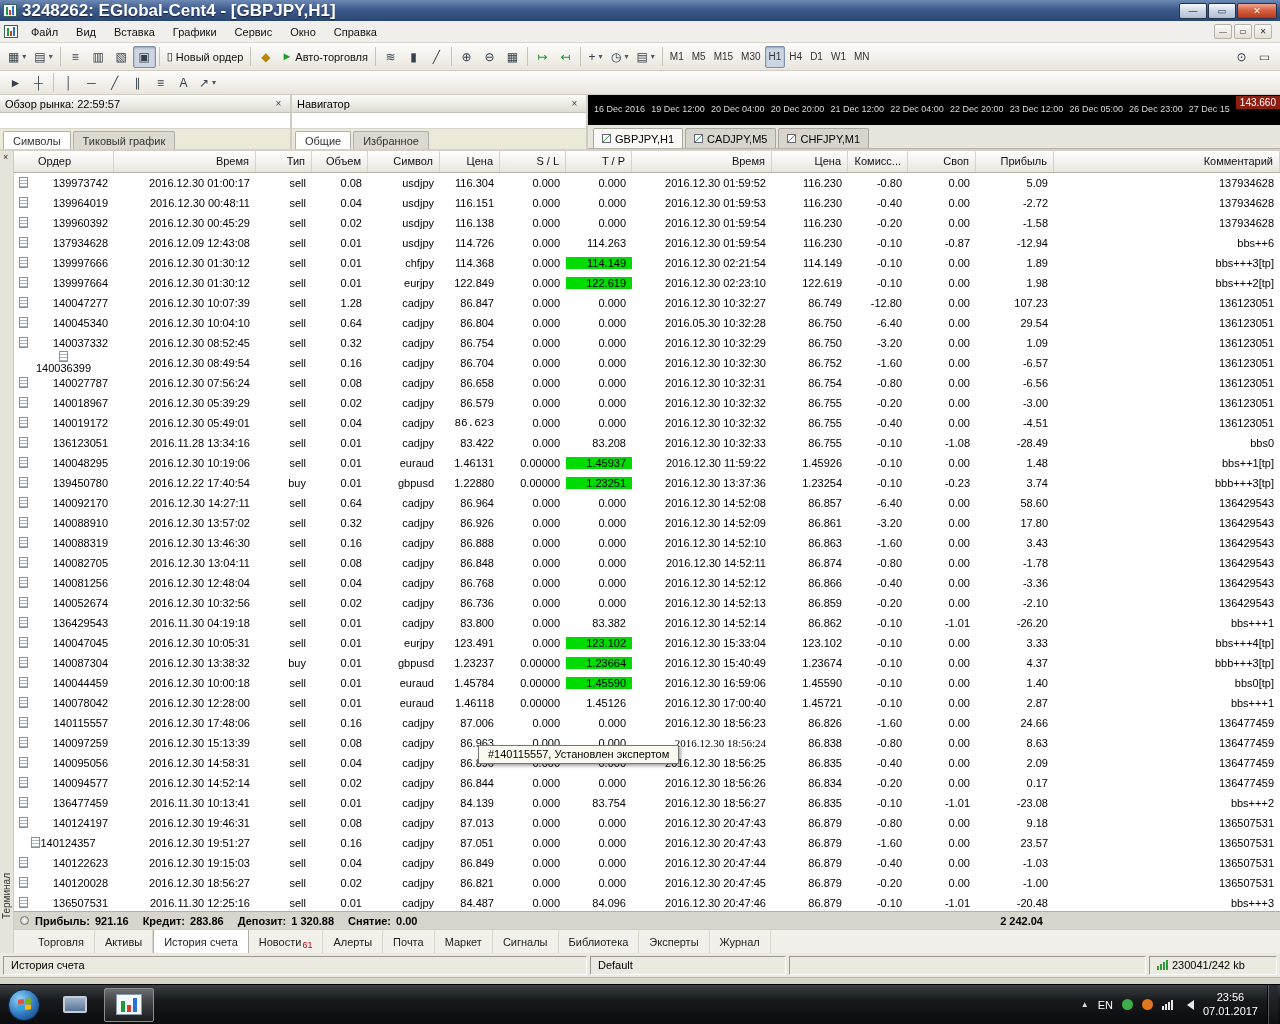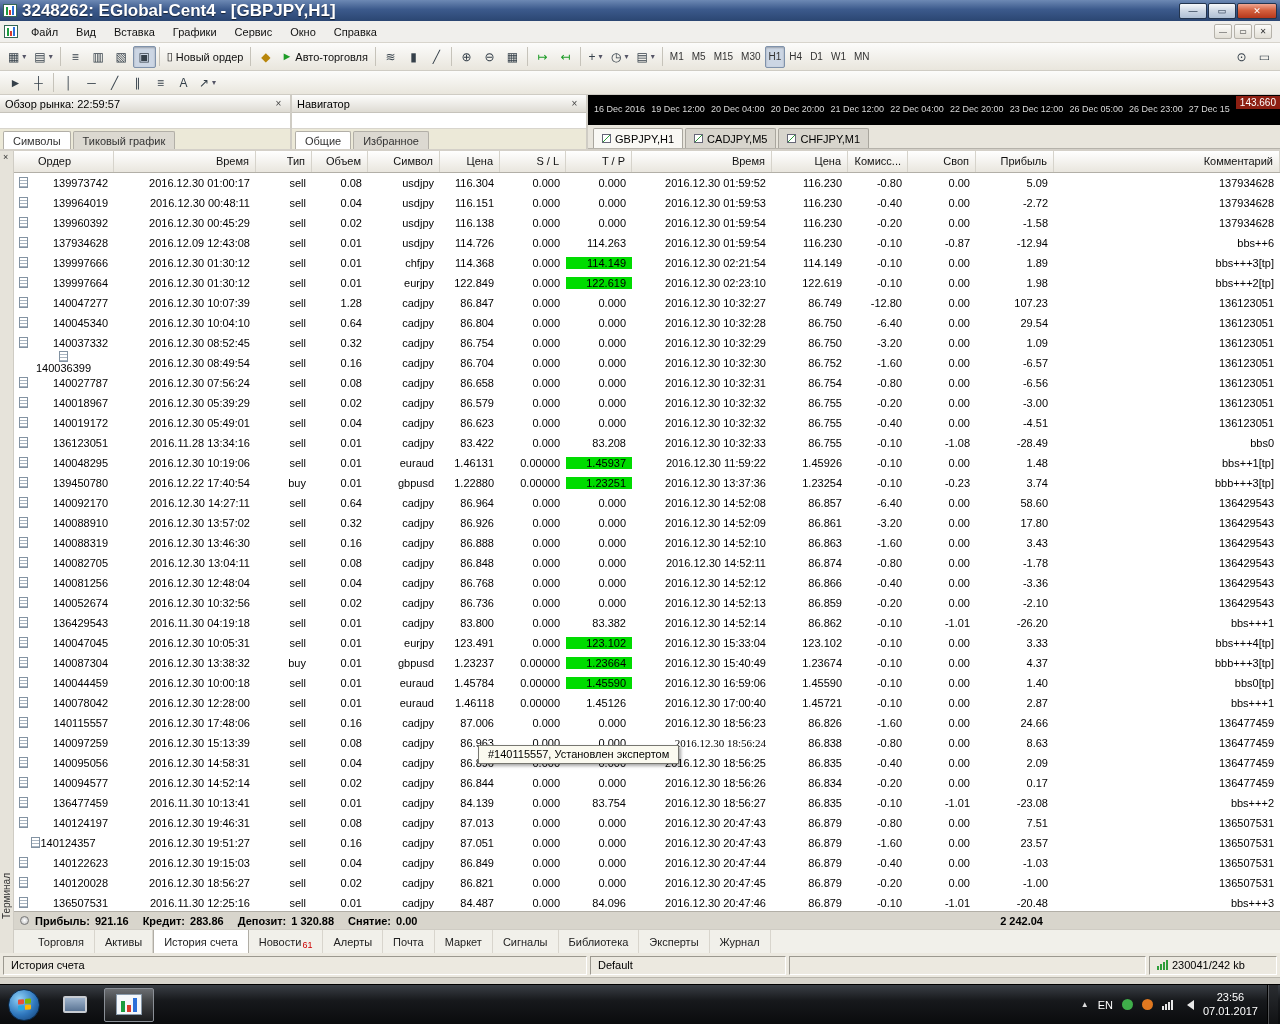--- a/index.html
+++ b/index.html
@@ -514,21 +514,21 @@
               <span class="doc-icon"></span>
               <span>140045340</span>
             </div>
             <div class="td td-open_time" style="width: 142px;">2016.12.30 10:04:10</div>
             <div class="td td-type" style="width: 56px;">sell</div>
             <div class="td td-volume" style="width: 56px;">0.64</div>
             <div class="td td-symbol" style="width: 72px;">cadjpy</div>
             <div class="td td-open_price" style="width: 60px;">86.804</div>
             <div class="td td-sl" style="width: 66px;">0.000</div>
             <div class="td td-tp" style="width: 66px;">0.000</div>
-            <div class="td td-close_time" style="width: 140px;">2016.12.30 10:32:28</div>
+            <div class="td td-close_time" style="width: 140px;">2016.05.30 10:32:28</div>
             <div class="td td-close_price" style="width: 76px;">86.750</div>
             <div class="td td-commission" style="width: 60px;">-6.40</div>
             <div class="td td-swap" style="width: 68px;">0.00</div>
             <div class="td td-profit" style="width: 78px;">29.54</div>
             <div class="td td-comment" style="flex: 1 1 0%;">136123051</div>
           </div>
           <div class="trow">
             <div class="td td-order" style="width: 100px;">
               <span class="doc-icon"></span>
               <span>140037332</span>
@@ -606,21 +606,21 @@
           </div>
           <div class="trow">
             <div class="td td-order" style="width: 100px;">
               <span class="doc-icon"></span>
               <span>140019172</span>
             </div>
             <div class="td td-open_time" style="width: 142px;">2016.12.30 05:49:01</div>
             <div class="td td-type" style="width: 56px;">sell</div>
             <div class="td td-volume" style="width: 56px;">0.04</div>
             <div class="td td-symbol" style="width: 72px;">cadjpy</div>
-            <div class="td td-open_price" style="width: 60px;">86.623</div>
+            <div class="td td-open_price" style="width: 60px; font-family: Liberation Mono, monospace;">86.623</div>
             <div class="td td-sl" style="width: 66px;">0.000</div>
             <div class="td td-tp" style="width: 66px;">0.000</div>
             <div class="td td-close_time" style="width: 140px;">2016.12.30 10:32:32</div>
             <div class="td td-close_price" style="width: 76px;">86.755</div>
             <div class="td td-commission" style="width: 60px;">-0.40</div>
             <div class="td td-swap" style="width: 68px;">0.00</div>
             <div class="td td-profit" style="width: 78px;">-4.51</div>
             <div class="td td-comment" style="flex: 1 1 0%;">136123051</div>
           </div>
           <div class="trow">
@@ -993,21 +993,21 @@
             <div class="td td-type" style="width: 56px;">sell</div>
             <div class="td td-volume" style="width: 56px;">0.08</div>
             <div class="td td-symbol" style="width: 72px;">cadjpy</div>
             <div class="td td-open_price" style="width: 60px;">87.013</div>
             <div class="td td-sl" style="width: 66px;">0.000</div>
             <div class="td td-tp" style="width: 66px;">0.000</div>
             <div class="td td-close_time" style="width: 140px;">2016.12.30 20:47:43</div>
             <div class="td td-close_price" style="width: 76px;">86.879</div>
             <div class="td td-commission" style="width: 60px;">-0.80</div>
             <div class="td td-swap" style="width: 68px;">0.00</div>
-            <div class="td td-profit" style="width: 78px;">7.51</div>
+            <div class="td td-profit" style="width: 78px;">9.18</div>
             <div class="td td-comment" style="flex: 1 1 0%;">136507531</div>
           </div>
           <div class="trow">
             <div class="td td-order" style="width: 100px; justify-content: center;">
               <span class="doc-icon"></span>
               <span>140124357</span>
             </div>
             <div class="td td-open_time" style="width: 142px;">2016.12.30 19:51:27</div>
             <div class="td td-type" style="width: 56px;">sell</div>
             <div class="td td-volume" style="width: 56px;">0.16</div>

